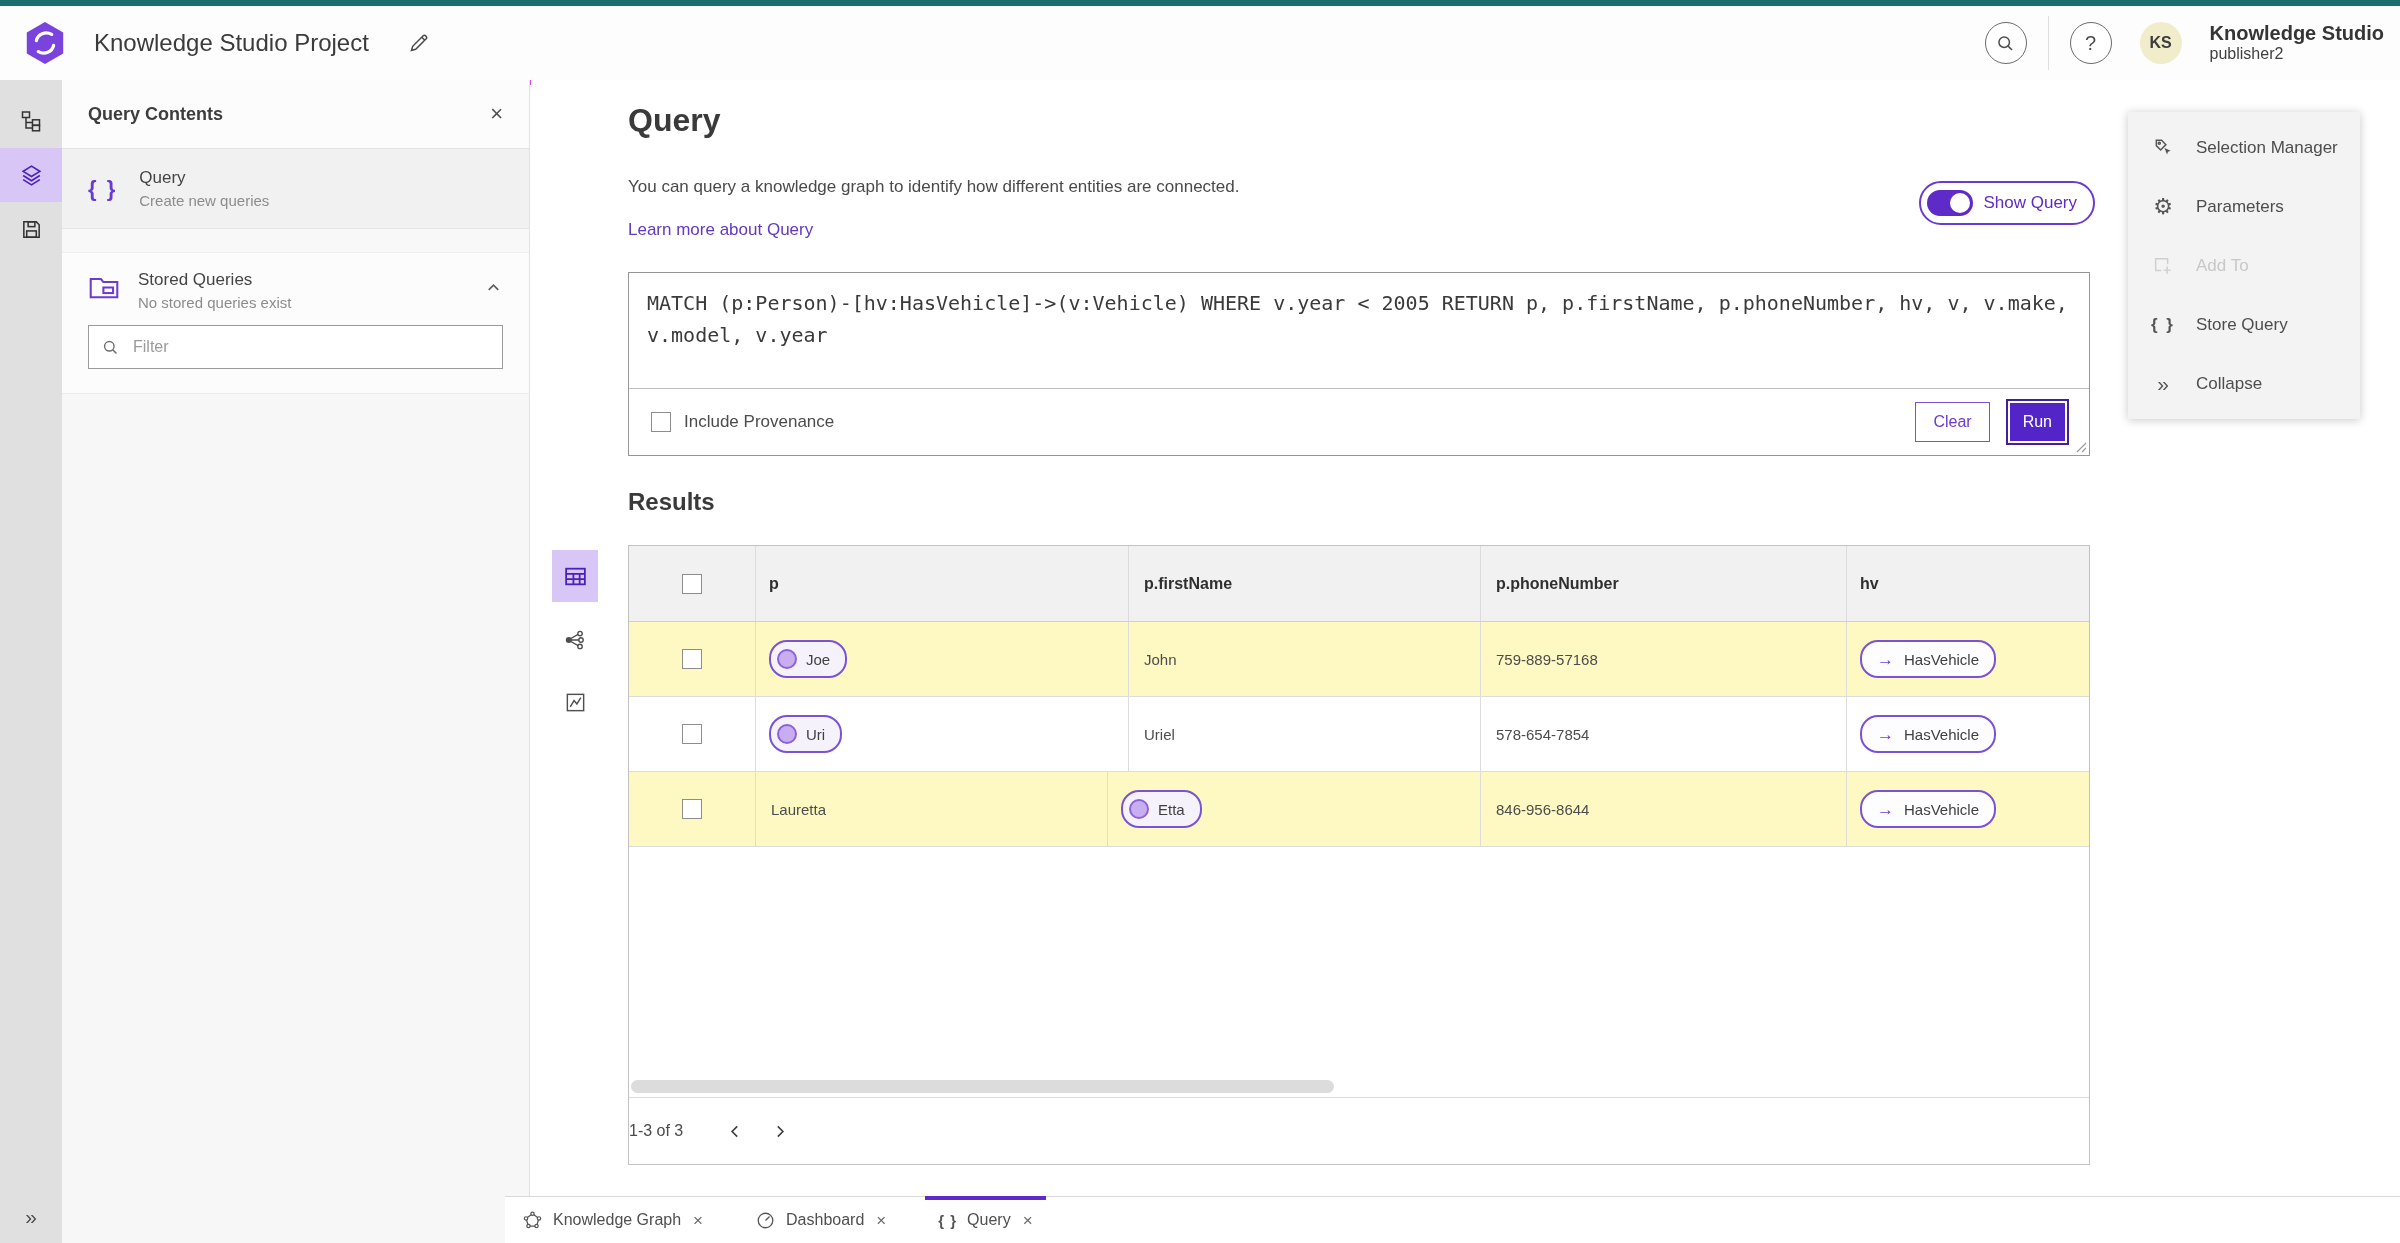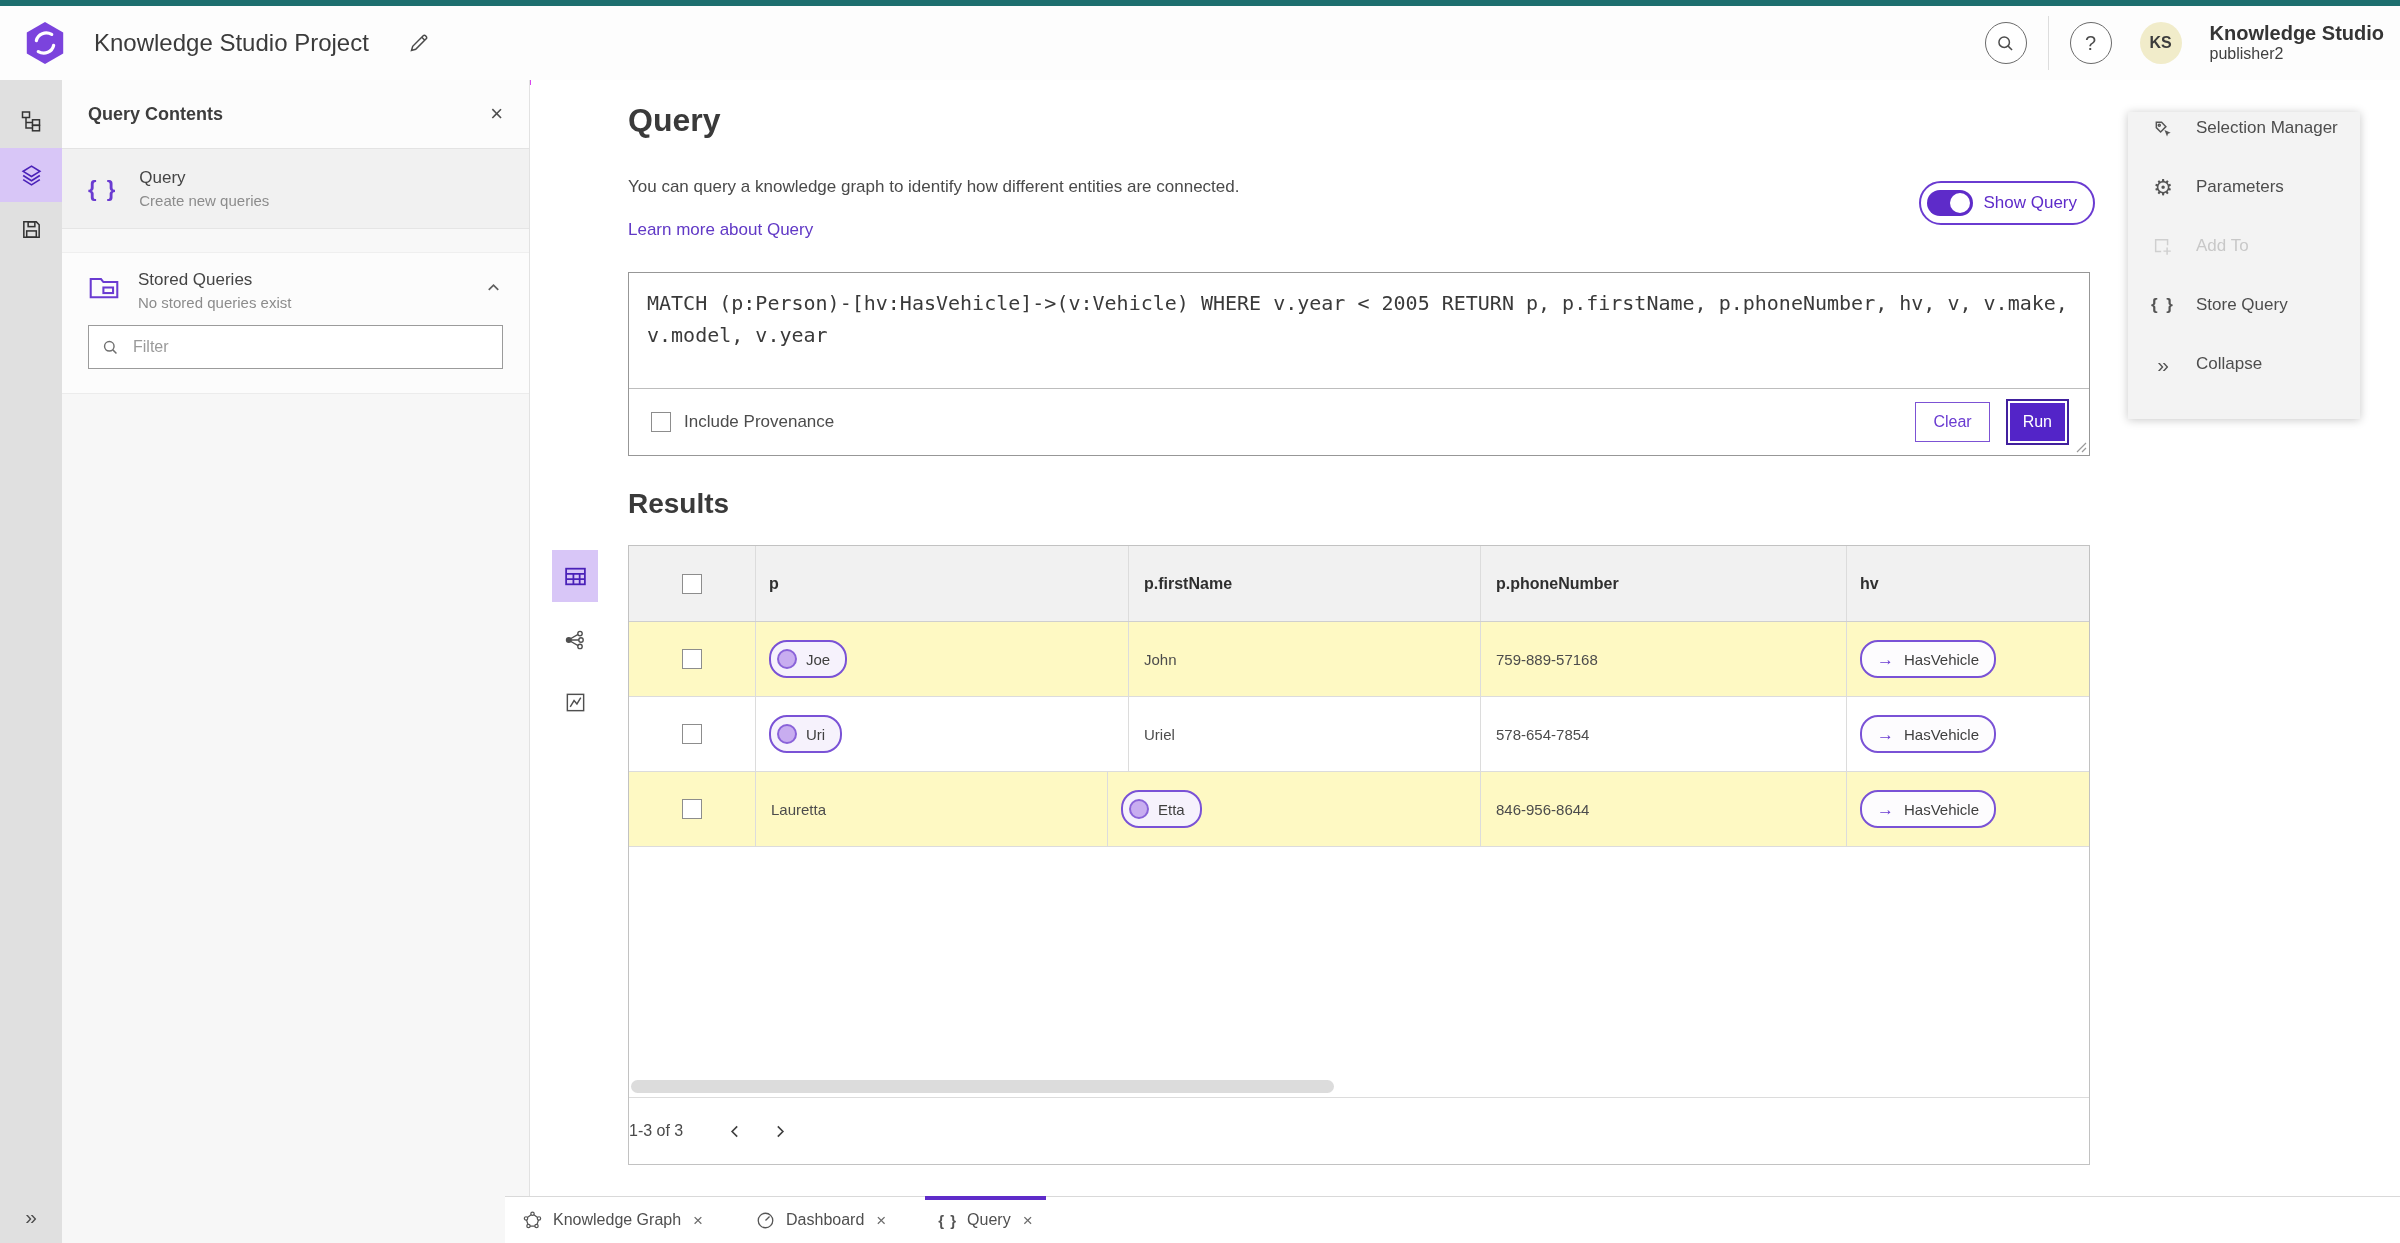--- a/index.html
+++ b/index.html
@@ -73,21 +73,21 @@
     white-space:pre-wrap;word-break:break-word;box-sizing:border-box;}
   .resize-handle{position:absolute;right:2px;bottom:2px;color:#9a9a9a;cursor:nwse-resize;}
   .query-footer{height:66px;display:flex;align-items:center;padding:0 16px 0 22px;}
   .cb{width:20px;height:20px;border:1.5px solid #8d8d8d;background:#fff;display:inline-block;box-sizing:border-box;cursor:pointer;flex:0 0 auto;}
   .ip-label{font-size:17px;color:#4c4c4c;margin-left:13px;}
   .btn-clear{margin-left:auto;height:40px;padding:0 17px;border:1px solid #7c52d4;color:#6a3bd1;
     background:#fff;font-size:16px;font-family:"Liberation Sans",sans-serif;cursor:pointer;}
   .btn-run{margin-left:18px;margin-right:6px;height:42px;padding:0 13px;background:#5324c8;color:#fff;
     border:2px solid #fff;outline:2px solid #41209e;font-size:16px;font-family:"Liberation Sans",sans-serif;cursor:pointer;}
 
-  .results-title{position:absolute;left:97px;top:408px;font-size:28px;font-weight:700;color:#3a3a3a;}
+  .results-title{position:absolute;left:97px;top:408px;font-size:24px;font-weight:700;color:#3a3a3a;}
   .view-tools{position:absolute;left:21px;top:470px;width:46px;}
   .view-btn{width:46px;height:48px;display:flex;align-items:center;justify-content:center;color:#4f4f4f;
     cursor:pointer;margin-bottom:14px;}
   .view-btn.active{background:#d8c6f7;color:#4a21b8;height:52px;}
 
   .table-card{position:absolute;left:97px;top:465px;width:1462px;height:620px;border:1px solid #c2c2c2;
     background:#fff;box-sizing:border-box;display:flex;flex-direction:column;}
   .t-header{display:flex;height:75px;background:#f1f1f1;border-bottom:1px solid #cfcfcf;flex:0 0 auto;}
   .t-header .cell{font-weight:700;font-size:16px;color:#2f2f2f;}
   .t-row{display:flex;height:74px;border-bottom:1px solid #dcdcdc;flex:0 0 auto;font-size:15px;color:#4c4c4c;}
@@ -109,21 +109,21 @@
   .t-empty{flex:1;position:relative;}
   .h-scrollbar{position:absolute;left:2px;bottom:4px;width:703px;height:13px;border-radius:7px;background:#dcdcdc;cursor:grab;}
   .t-footer{height:66px;border-top:1px solid #dcdcdc;flex:0 0 auto;display:flex;align-items:center;
     justify-content:flex-start;padding-right:20px;}
   .page-label{font-size:16px;color:#4a4a4a;margin-right:30px;}
   .page-btn{width:44px;height:44px;display:flex;align-items:center;justify-content:center;color:#3f3f3f;cursor:pointer;}
 
   
   .float-panel{position:absolute;left:2128px;top:112px;width:232px;padding:6px 0;background:#f3f3f3;
     box-shadow:0 1px 9px rgba(0,0,0,0.22);z-index:5;}
-  .fp-item{height:59px;display:flex;align-items:flex-start;padding:0 22px;gap:20px;font-size:17px;color:#4d4d4d;cursor:pointer;}
+  .fp-item{height:59px;display:flex;align-items:center;padding:0 22px;gap:20px;font-size:17px;color:#4d4d4d;cursor:pointer;}
   .fp-icon{width:26px;display:flex;justify-content:center;color:#555;}
   .fp-item.disabled{color:#c8c8c8;cursor:default;}
   .fp-item.disabled .fp-icon{color:#cfcfcf;}
   .fp-braces{font-size:17px;font-weight:600;letter-spacing:2px;}
   .fp-gear{font-size:22px;line-height:1;}
   .fp-collapse{font-size:21px;line-height:1;}
 
   
   .tabbar{position:absolute;left:505px;right:0;bottom:0;height:47px;background:#fff;
     border-top:1px solid #d9d9d9;display:flex;align-items:stretch;padding-left:4px;box-sizing:border-box;}

